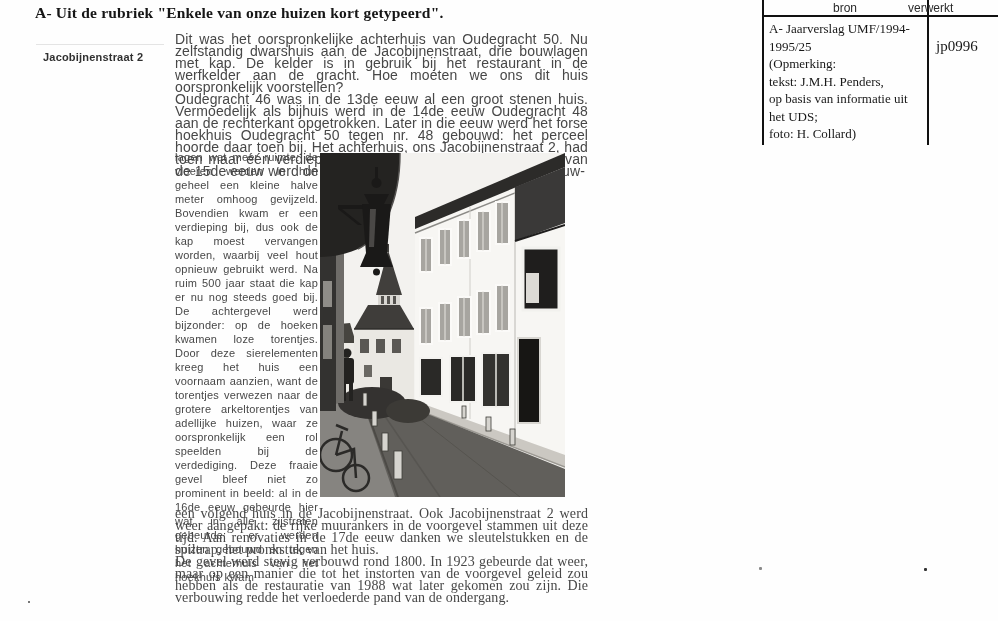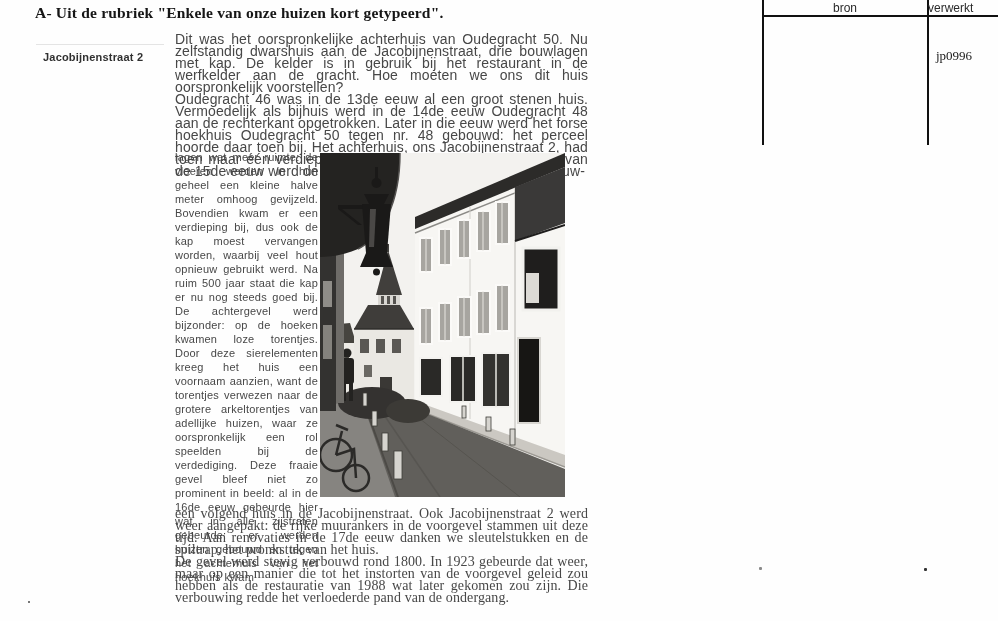--- a/index.html
+++ b/index.html
@@ -22,25 +22,25 @@
   #block-closing{left:175px;top:508px;width:413px;font-family:Liberation Serif, serif;}
 
   #photo{position:absolute;left:320px;top:153px;width:245px;height:344px;}
 
   .tbl-rule-v{position:absolute;top:0;width:1.5px;height:145px;background:#111;}
   #tbl-rule-left{left:762px;}
   #tbl-rule-mid{left:927px;}
   #tbl-rule-h{position:absolute;left:762px;top:15px;width:236px;height:1.5px;background:#111;}
   .tbl-header{position:absolute;top:1px;font-size:12px;color:#2a2a2a;}
   #hdr-bron{left:763px;width:164px;text-align:center;}
-  #hdr-verwerkt{left:928px;}
+  #hdr-verwerkt{left:908px;}
   .tbl-serif{font-family:"Liberation Serif",serif;color:#181818;}
   #bron-entry{position:absolute;left:769px;top:20px;width:160px;font-size:13px;
               line-height:17.5px;white-space:pre-line;}
-  #verwerkt-entry{position:absolute;left:936px;top:48px;font-size:13px;}
+  #verwerkt-entry{position:absolute;left:936px;top:38px;font-size:15px;}
 
   .dot{position:absolute;border-radius:1px;}
   #dot-a{left:28px;top:601px;width:2px;height:2px;background:#4a4a4a;}
   #dot-b{left:759px;top:567px;width:3px;height:3px;background:#8a8a8a;}
   #dot-c{left:924px;top:568px;width:3px;height:3px;background:#333;}
 </style>
 </head>
 <body>
 
 <div id="page">
@@ -186,19 +186,26 @@
       <circle cx="56.5" cy="119" r="3.5"></circle>
       <polygon points="50,56 56,56 54,94 49,94" fill="#4a4846"></polygon>
     </g>
   </svg>
 
   <div class="tbl-rule-v" id="tbl-rule-left"></div>
   <div class="tbl-rule-v" id="tbl-rule-mid"></div>
   <div id="tbl-rule-h"></div>
   <div class="tbl-header" id="hdr-bron">bron</div>
   <div class="tbl-header" id="hdr-verwerkt">verwerkt</div>
+  <div id="bron-entry" class="tbl-serif">A- Jaarverslag UMF/1994-
+1995/25
+(Opmerking:
+tekst: J.M.H. Penders,
+op basis van informatie uit
+het UDS;
+foto: H. Collard)</div>
   <div id="verwerkt-entry" class="tbl-serif">jp0996</div>
 
   <div class="dot" id="dot-a"></div>
   <div class="dot" id="dot-b"></div>
   <div class="dot" id="dot-c"></div>
 
 </div>
 
 </body></html>

